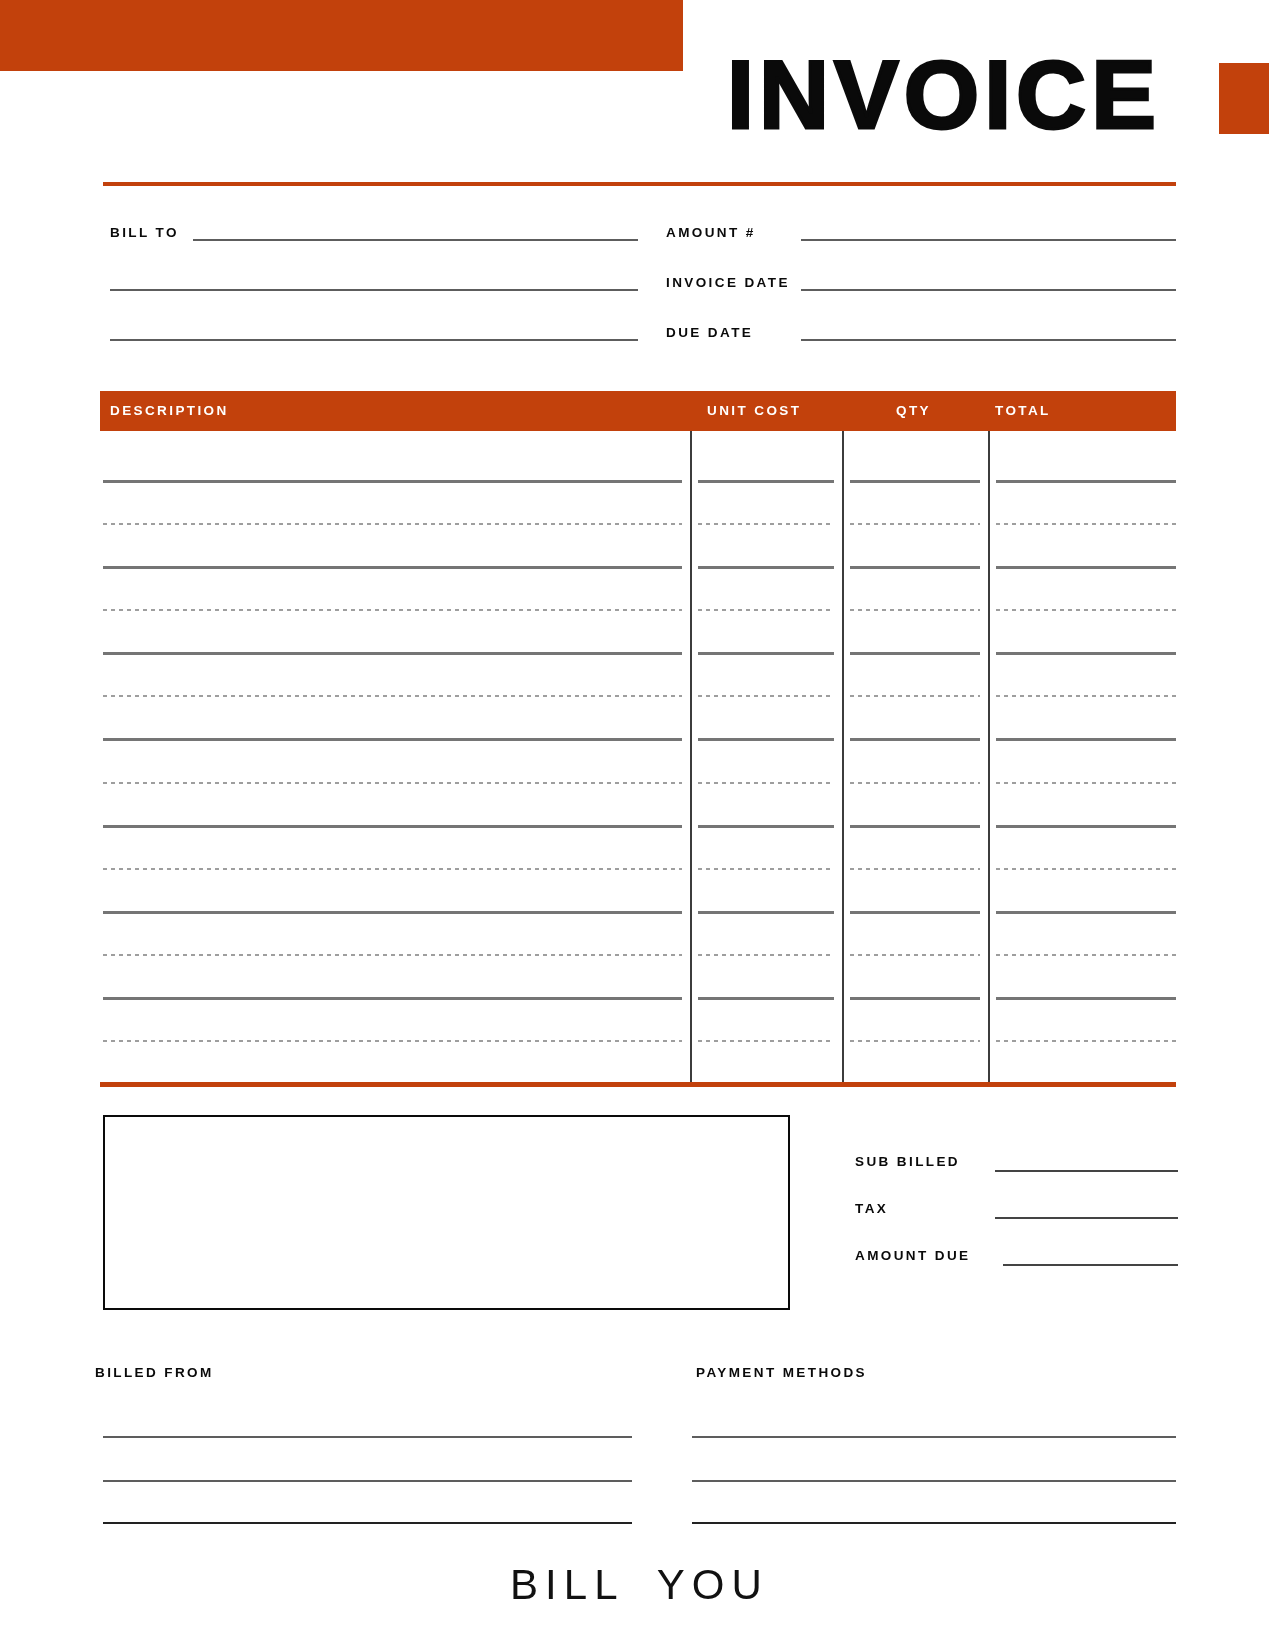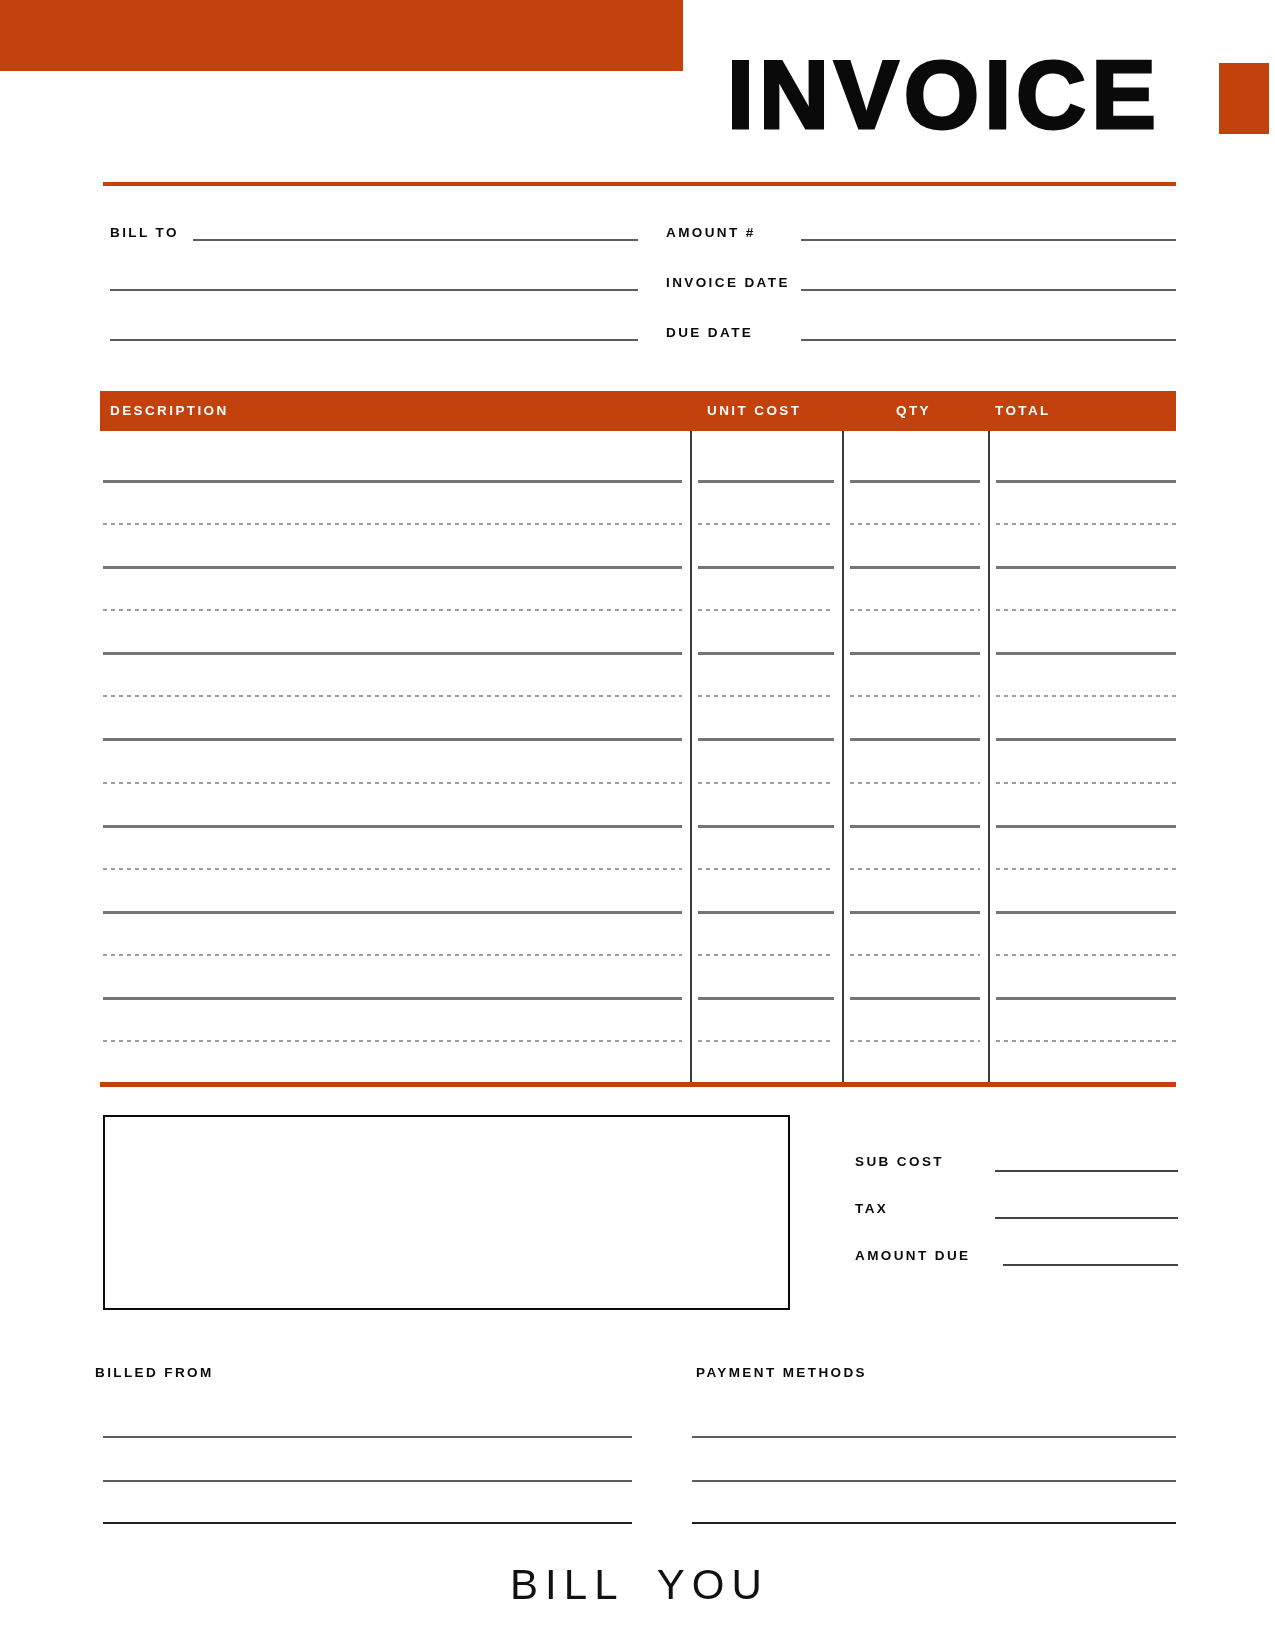--- a/index.html
+++ b/index.html
@@ -146,21 +146,21 @@
       <div class="abs dashline" style="left: 103px; top: 1040px; width: 579px;"></div>
       <div class="abs dashline" style="left: 698px; top: 1040px; width: 136px;"></div>
       <div class="abs dashline" style="left: 850px; top: 1040px; width: 130px;"></div>
       <div class="abs dashline" style="left: 996px; top: 1040px; width: 180px;"></div>
     </div>
 
   <div class="abs black" style="left:100px;top:1082px;width:1076px;height:5px;"></div>
 
   <div class="abs notesbox" style="left:103px;top:1115px;width:687px;height:195px;"></div>
 
-  <div class="abs label" style="left:855px;top:1155px;">SUB COST</div>
+  <div class="abs label" style="left:855px;top:1155px;">SUB BILLED</div>
   <div class="abs fieldline" style="left:995px;top:1170px;width:183px;background:#444;"></div>
 
   <div class="abs label" style="left:855px;top:1202px;">TAX</div>
   <div class="abs fieldline" style="left:995px;top:1217px;width:183px;background:#444;"></div>
 
   <div class="abs label" style="left:855px;top:1249px;">AMOUNT DUE</div>
   <div class="abs fieldline" style="left:1003px;top:1264px;width:175px;background:#444;"></div>
 
   <div class="abs label" style="left:95px;top:1366px;">BILLED FROM</div>
   <div class="abs label" style="left:696px;top:1366px;">PAYMENT METHODS</div>

